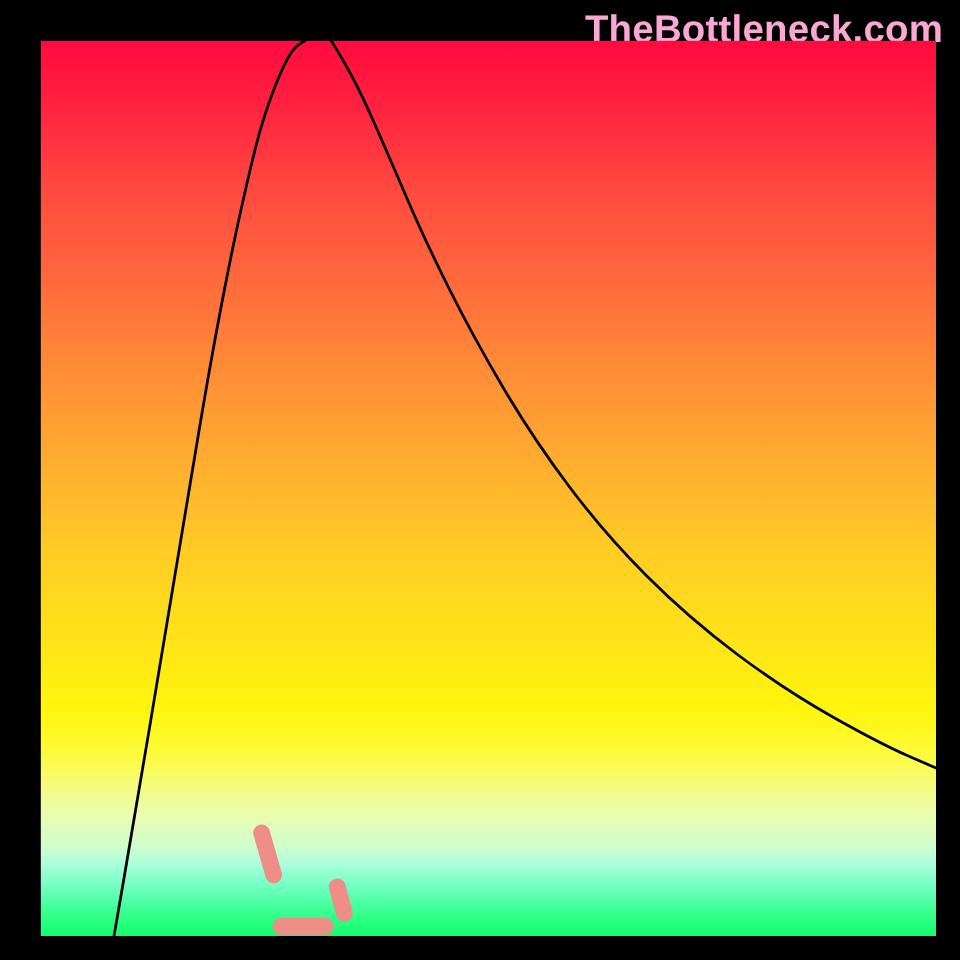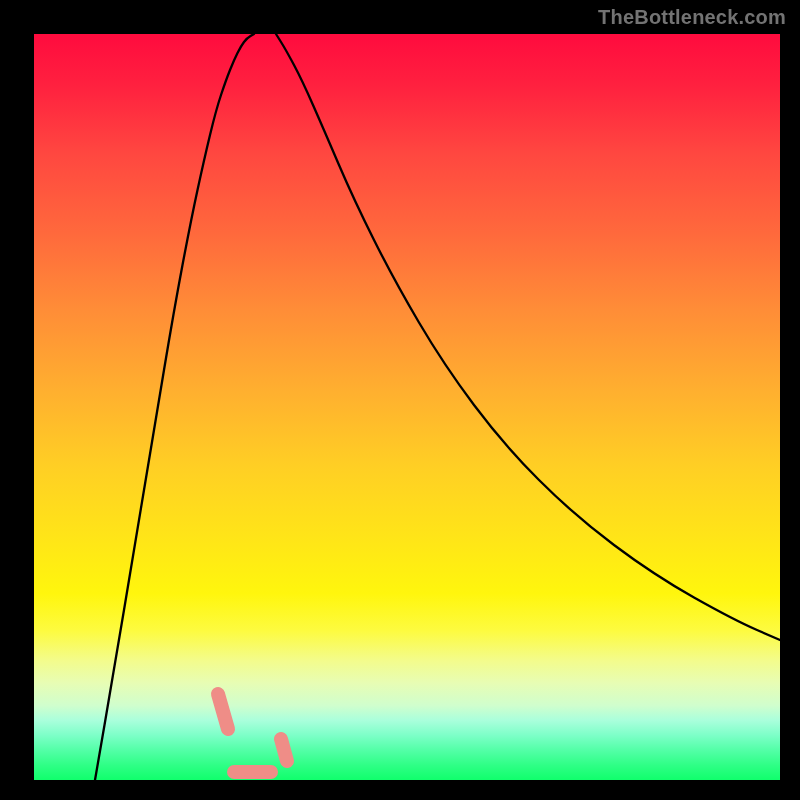--- a/index.html
+++ b/index.html
@@ -43,23 +43,23 @@
       #53ffa7 96%,
       #2fff86 98%,
       #10ff6c 100%
     );
   }
   .watermark {
     position: absolute;
     top: 6px;
     right: 14px;
     font-family: Arial, Helvetica, sans-serif;
-    font-size: 20px;
+    font-size: 32px;
     font-weight: 600;
-    color: #737373;
+    color: #f9a8d4;
     letter-spacing: 0.2px;
     user-select: none;
   }
   svg.curves {
     position: absolute;
     left: 0;
     top: 0;
     width: 746px;
     height: 746px;
     overflow: visible;

